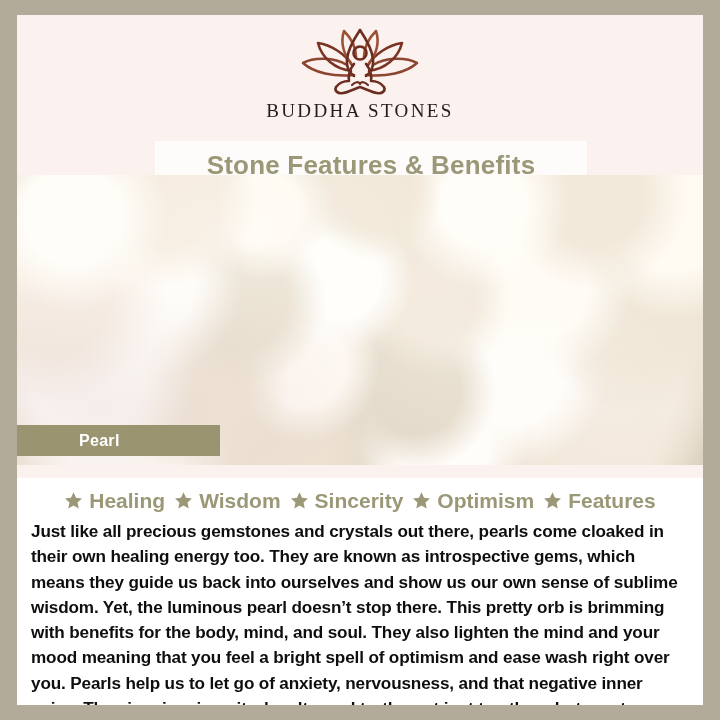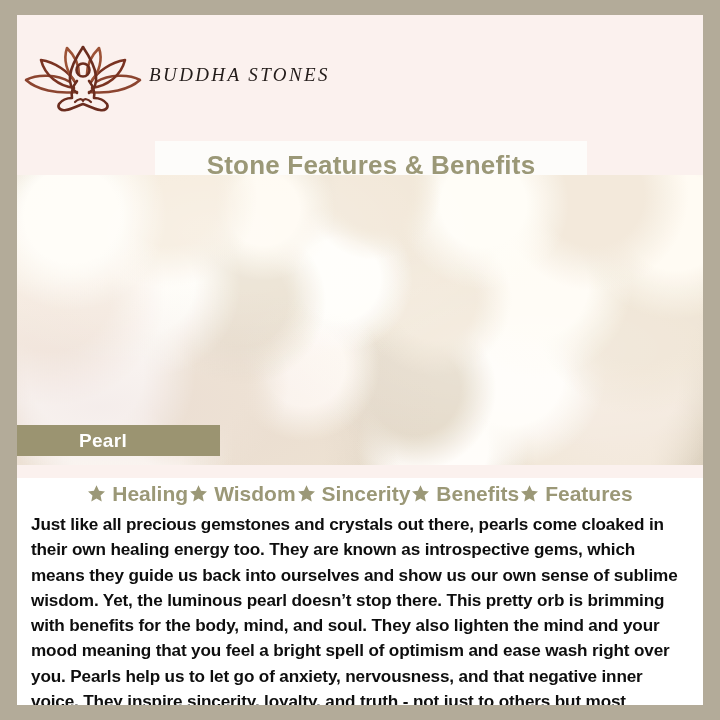--- a/index.html
+++ b/index.html
@@ -35,23 +35,23 @@
 
   
   #brand {
     position: absolute;
     left: 0;
     top: 0;
     width: 686px;
     height: 117px;
     background: #fbf1ee;
     display: flex;
+    flex-direction: column;
     align-items: center;
     justify-content: flex-start;
-    font-style: italic;
   }
   #logo-mark {
     margin-top: 8px;
     width: 132px;
     height: 76px;
     display: block;
   }
   #brand-name {
     margin-top: 2px;
     font-family: "Liberation Serif", serif;
@@ -144,21 +144,21 @@
     height: 31px;
     background: #9b9471;
     display: flex;
     align-items: center;
   }
   #stone-name {
     margin-left: 62px;
     color: #ffffff;
     font-family: "Liberation Sans", sans-serif;
     font-weight: bold;
-    font-size: 19px;
+    font-size: 16px;
     letter-spacing: 0.3px;
     line-height: 1;
   }
 
   
   #pink-strip {
     position: absolute;
     left: 0;
     top: 450px;
     width: 686px;
@@ -174,21 +174,22 @@
     width: 686px;
     height: 227px;
     background: #ffffff;
   }
 
   
   #keywords {
     display: flex;
     align-items: center;
     justify-content: center;
-    gap: 1px;
+    gap: 9px;
+    padding-top: 7px;
     height: 30px;
   }
   .kw-group {
     display: flex;
     align-items: center;
     gap: 6px;
   }
   .kw-star {
     width: 19px;
     height: 19px;
@@ -286,21 +287,21 @@
         <div class="kw-group">
           <svg class="kw-star" viewBox="0 0 24 24">
               <polygon points="12,1.6 15.2,8.6 22.7,9.5 17.1,14.6 18.6,22 12,18.3 5.4,22 6.9,14.6 1.3,9.5 8.8,8.6"></polygon>
             </svg>
           <span class="kw-label">Sincerity</span>
         </div>
         <div class="kw-group">
           <svg class="kw-star" viewBox="0 0 24 24">
               <polygon points="12,1.6 15.2,8.6 22.7,9.5 17.1,14.6 18.6,22 12,18.3 5.4,22 6.9,14.6 1.3,9.5 8.8,8.6"></polygon>
             </svg>
-          <span class="kw-label">Benefits</span>
+          <span class="kw-label">Optimism</span>
         </div>
         <div class="kw-group">
           <svg class="kw-star" viewBox="0 0 24 24">
               <polygon points="12,1.6 15.2,8.6 22.7,9.5 17.1,14.6 18.6,22 12,18.3 5.4,22 6.9,14.6 1.3,9.5 8.8,8.6"></polygon>
             </svg>
           <span class="kw-label">Features</span>
         </div>
       </div>
 
       <p id="body-text">Just like all precious gemstones and crystals out there, pearls come cloaked in their own healing energy too. They are known as introspective gems, which means they guide us back into ourselves and show us our own sense of sublime wisdom. Yet, the luminous pearl doesn’t stop there. This pretty orb is brimming with benefits for the body, mind, and soul. They also lighten the mind and your mood meaning that you feel a bright spell of optimism and ease wash right over you. Pearls help us to let go of anxiety, nervousness, and that negative inner voice. They inspire sincerity, loyalty, and truth - not just to others but most importantly, to ourselves.</p>

